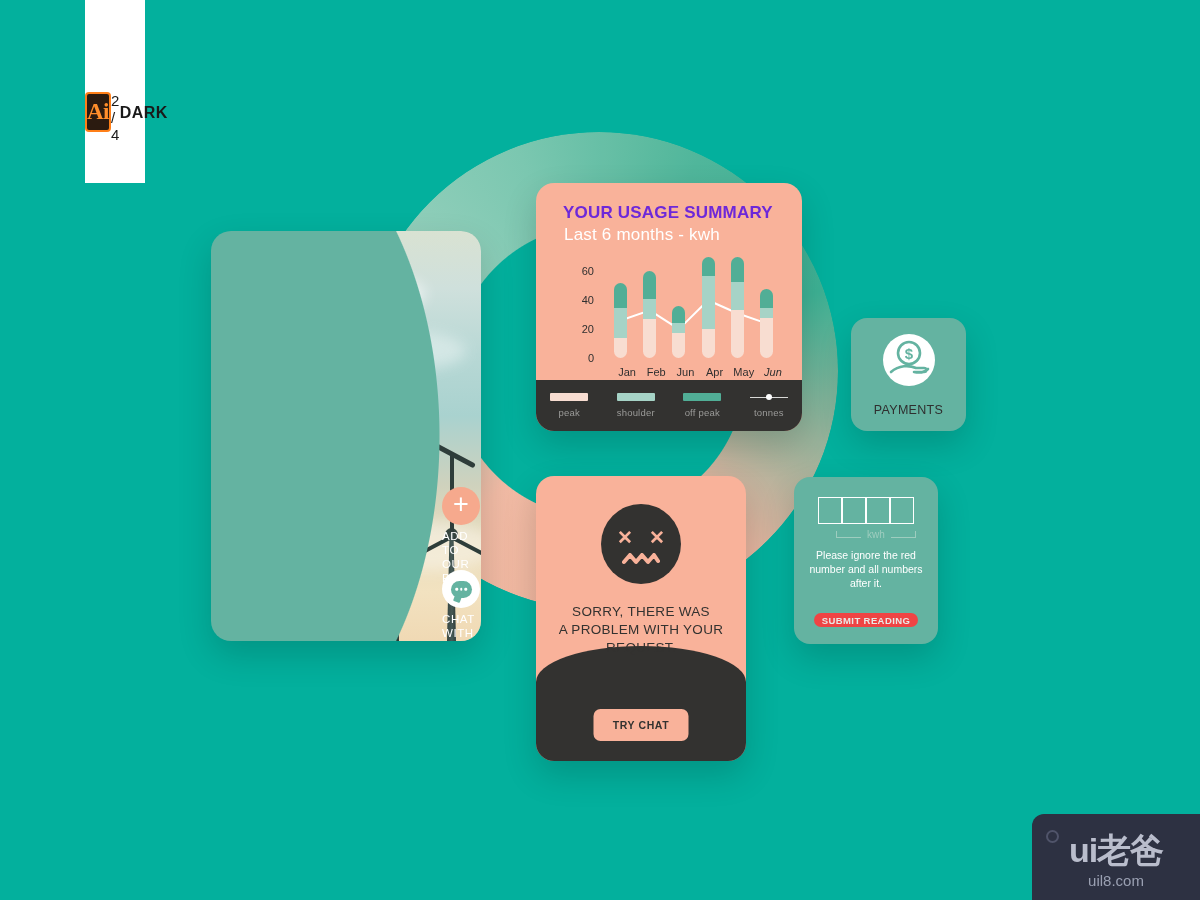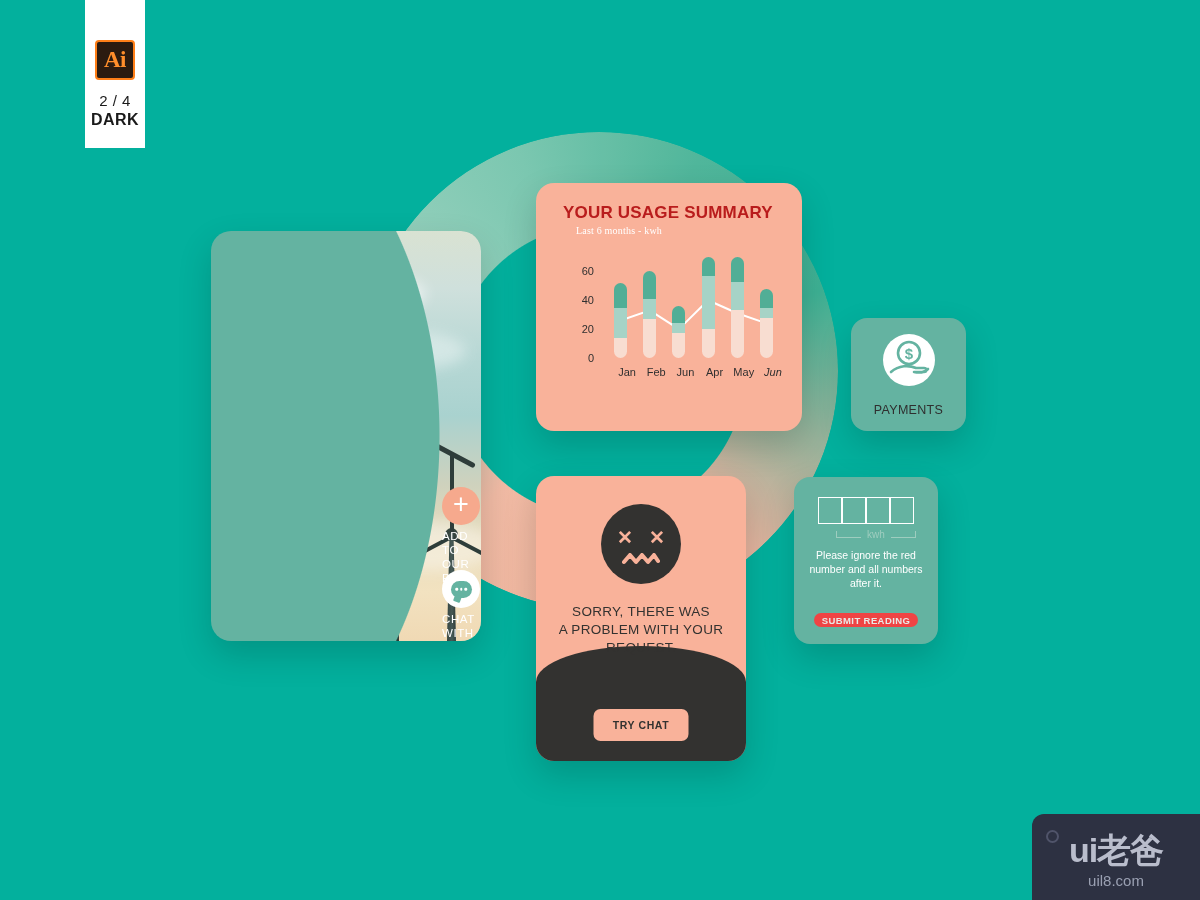--- a/index.html
+++ b/index.html
@@ -12,23 +12,23 @@
 
   #stage {
     position: relative;
     width: 1200px; height: 900px;
     background: #03b09d;
   }
 
   
   .ai-badge {
     position: absolute; left: 85px; top: 0;
-    width: 60px; height: 148px;
+    width: 60px; height: 183px;
     background: #ffffff;
-    display: flex; flex-direction: column;
+    display: flex; flex-direction: row;
     align-items: center;
     padding-top: 40px;
   }
   .ai-square {
     width: 40px; height: 40px;
     background: #2b1b10;
     border: 2px solid #ff7f18;
     border-radius: 4px;
     display: flex; align-items: center; justify-content: center;
   }
@@ -148,25 +148,25 @@
   
   #usage-card {
     left: 536px; top: 183px;
     width: 266px; height: 248px;
     border-radius: 18px;
     overflow: hidden;
     background: #f9b29a;
   }
   #usage-title {
     position:absolute; left: 27px; top: 20px;
-    color:#b91c1c; font-size: 17px; font-weight: bold; letter-spacing: 0.2px;
+    color:#6d28d9; font-size: 17px; font-weight: bold; letter-spacing: 0.2px;
   }
   #usage-sub {
-    position:absolute; left: 40px; top: 42px;
-    color:#ffffff; font-size: 10px; letter-spacing: 0.2px; font-family: Liberation Serif, serif;
+    position:absolute; left: 28px; top: 42px;
+    color:#ffffff; font-size: 17px; letter-spacing: 0.2px;
   }
   #chart-area {
     position:absolute; left: 0; top: 62px; width: 266px; height: 135px;
   }
   .ytick {
     position:absolute; right: 0; width: 26px; text-align: right;
     color:#2f2f2f; font-size: 11px; transform: translateY(-50%);
   }
   .yticks { position:absolute; left: 22px; top:0; width: 36px; height: 100%; }
   .plot { position:absolute; left: 70px; top: 0; width: 175px; height: 100%; }
@@ -435,20 +435,38 @@
             <div class="bar" style="height: 69.2571px;">
               <div class="seg" style="background: rgb(248, 221, 209); height: 40.4px; bottom: 0px;"></div>
               <div class="seg" style="background: rgb(166, 211, 198); height: 10.1px; bottom: 40.4px;"></div>
               <div class="seg" style="background: rgb(81, 174, 150); height: 18.7571px; bottom: 50.5px;"></div>
             </div>
           </div>
           <div class="xlabel" style="left: 160.417px; font-style: italic;">Jun</div>
         </div>
     </div>
 
+    <div id="usage-legend">
+        <div class="legend-item">
+          <span class="swatch" style="background: rgb(248, 221, 209);"></span>
+          <span class="legend-text">peak</span>
+        </div>
+        <div class="legend-item">
+          <span class="swatch" style="background: rgb(166, 211, 198);"></span>
+          <span class="legend-text">shoulder</span>
+        </div>
+        <div class="legend-item">
+          <span class="swatch" style="background: rgb(81, 174, 150);"></span>
+          <span class="legend-text">off peak</span>
+        </div>
+        <div class="legend-item">
+          <span class="tonnes-line"></span>
+          <span class="legend-text">tonnes</span>
+        </div>
+      </div>
   </div>
 
   <div class="card shadow-lg" id="error-card">
     <div id="error-bottom"></div>
     <div id="error-face">
       <div class="eye" id="eye-l">✕</div>
       <div class="eye" id="eye-r">✕</div>
       <svg id="mouth" viewBox="0 0 38 12">
         <polyline points="2,9 8,2 14,9 20,2 26,9 32,2 36,8" fill="none" stroke="#f9b29a" stroke-width="4" stroke-linecap="round" stroke-linejoin="round"></polyline>
       </svg>

